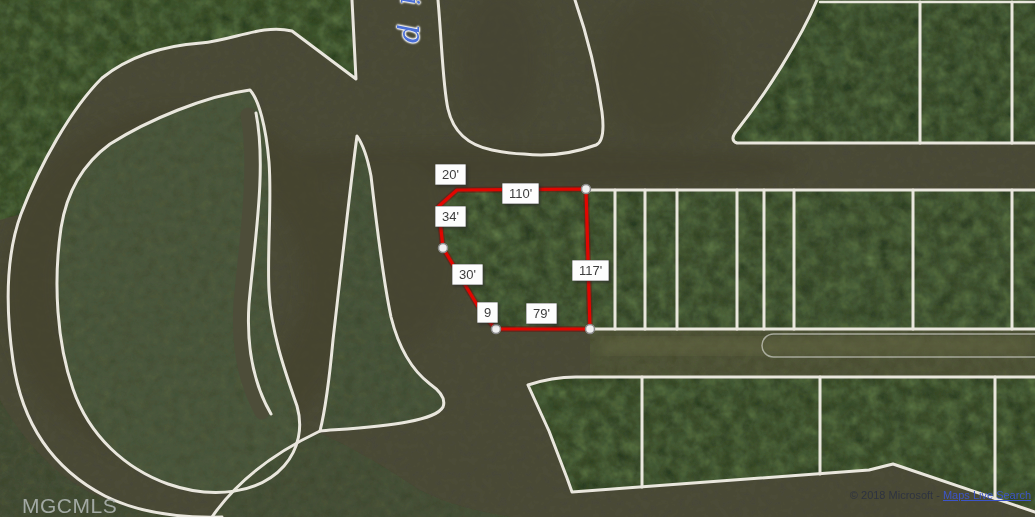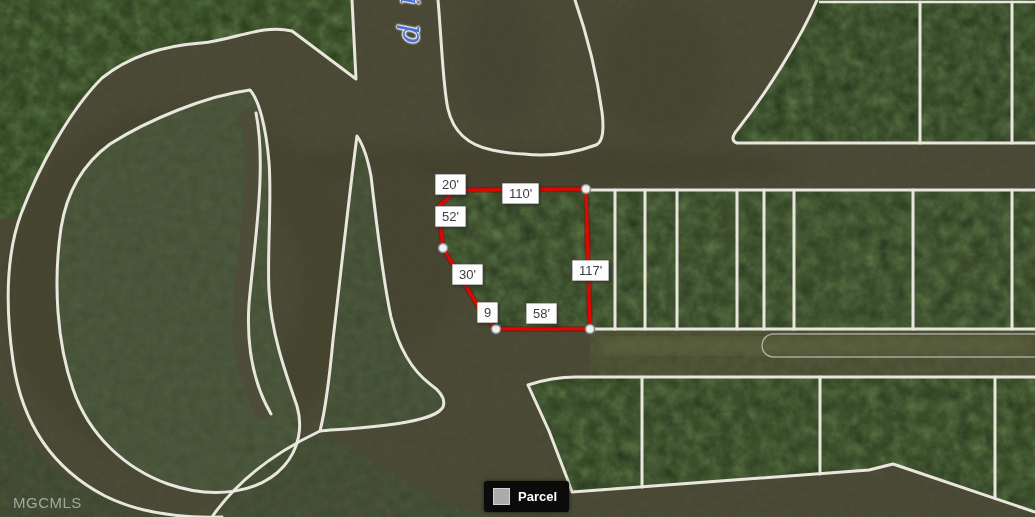--- a/index.html
+++ b/index.html
@@ -22,21 +22,21 @@
     transform:rotate(90deg);
   }
   #legend{
     position:absolute;left:484px;top:481px;height:31px;
     background:#0b0b0b;border-radius:3px;display:flex;align-items:center;
     gap:8px;padding:0 12px 0 9px;box-shadow:0 0 4px rgba(0,0,0,.6);
   }
   #legend .swatch{width:15px;height:15px;background:#ababab;border:1px solid #d2d2d2;}
   #legend .legend-label{color:#fff;font-size:13px;font-weight:bold;}
   #mls-watermark{
-    position:absolute;left:13px;top:494px;font-size:15px;color:#b3b9b7;
+    position:absolute;left:22px;top:494px;font-size:21px;color:#b3b9b7;
     opacity:.85;letter-spacing:.5px;
   }
   #copyright{
     position:absolute;right:4px;top:489px;font-size:11px;color:#2e3340;
   }
   #copyright a{color:#3d55c8;text-decoration:underline;cursor:pointer;}
 </style>
 </head>
 <body>
 
@@ -181,28 +181,27 @@
         <circle cx="443" cy="248" r="4.5"></circle>
         <circle cx="496" cy="329" r="4.5"></circle>
         <circle cx="590" cy="329" r="4.5"></circle>
       </g>
     </g>
   </svg>
 
   <span class="water-letter" style="left:406px;top:-14px;font-size:26px;">i</span>
   <span class="water-letter" style="left:404px;top:16px;font-size:30px;">p</span>
 
-  <div class="dim-label" style="left:435px;top:174px;">20'</div>
+  <div class="dim-label" style="left:435px;top:164px;">20'</div>
   <div class="dim-label" style="left:502px;top:166px;margin-top:17px;">110'</div>
-  <div class="dim-label" style="left:435px;top:206px;">52'</div>
+  <div class="dim-label" style="left:435px;top:206px;">34'</div>
   <div class="dim-label" style="left:572px;top:236px;margin-top:24px;">117'</div>
   <div class="dim-label" style="left:452px;top:264px;">30'</div>
   <div class="dim-label" style="left:477px;top:302px;">9</div>
-  <div class="dim-label" style="left:526px;top:303px;">58'</div>
-
-  <div id="legend">
-    <span class="swatch"></span>
-    <span class="legend-label">Parcel</span>
+  <div class="dim-label" style="left:526px;top:303px;">79'</div>
+
+
+  <div id="mls-watermark">MGCMLS</div>
+  <div id="copyright">
+    <span>© 2018 Microsoft - </span><a>Maps Live Search</a>
   </div>
 
-  <div id="mls-watermark">MGCMLS</div>
-
 </div>
 
 </body></html>

